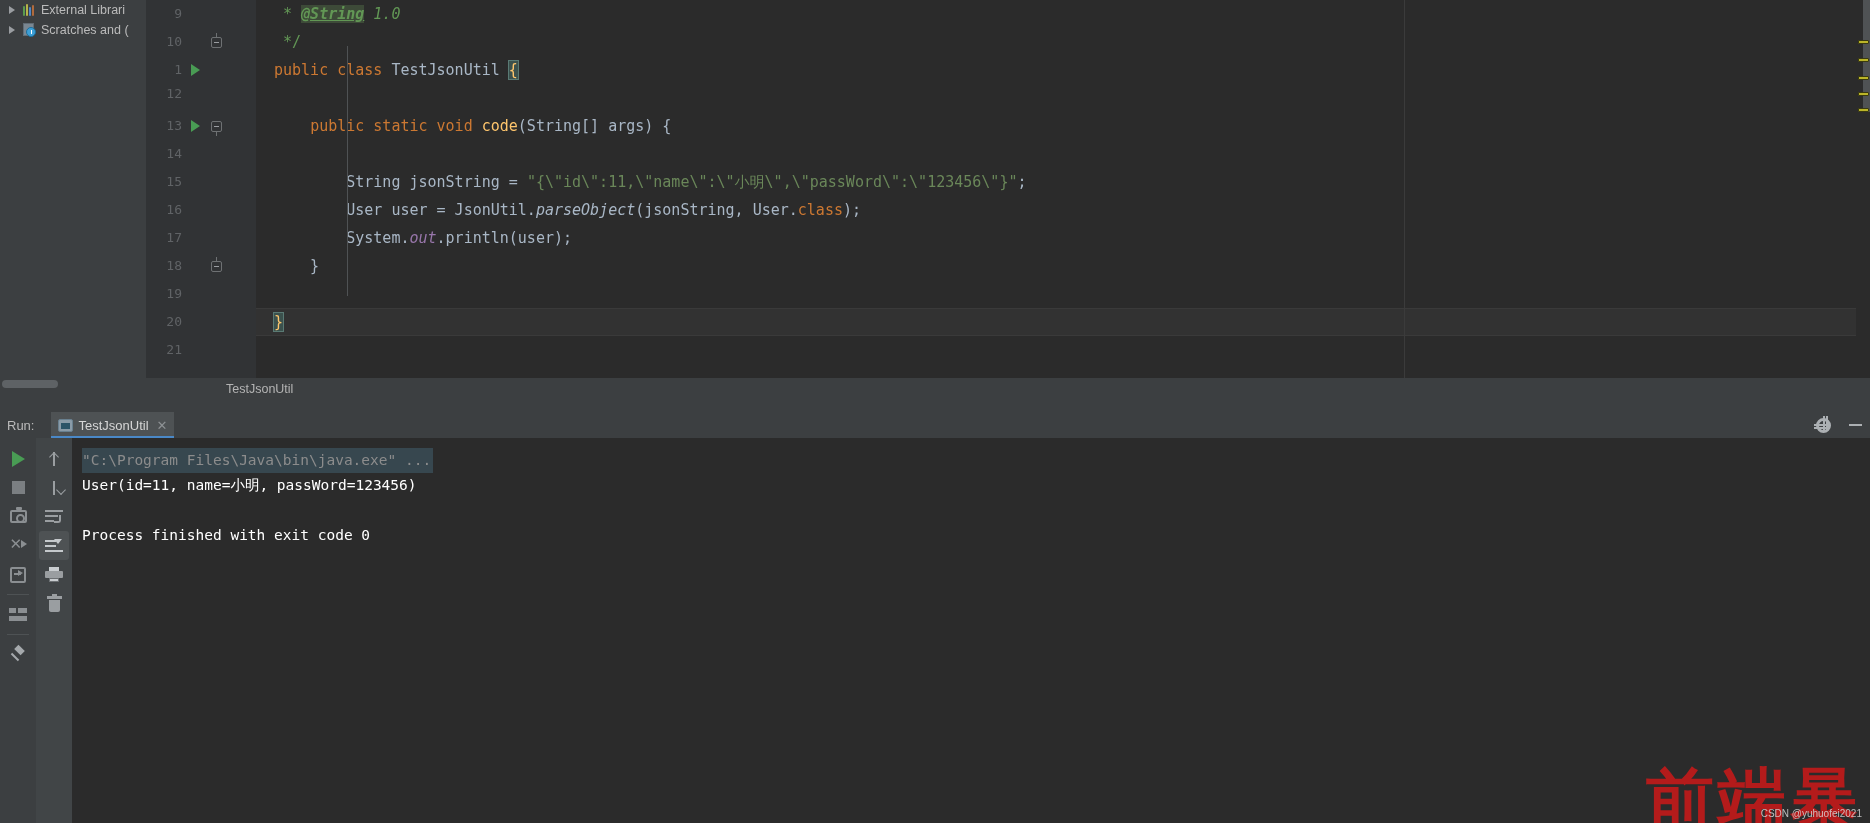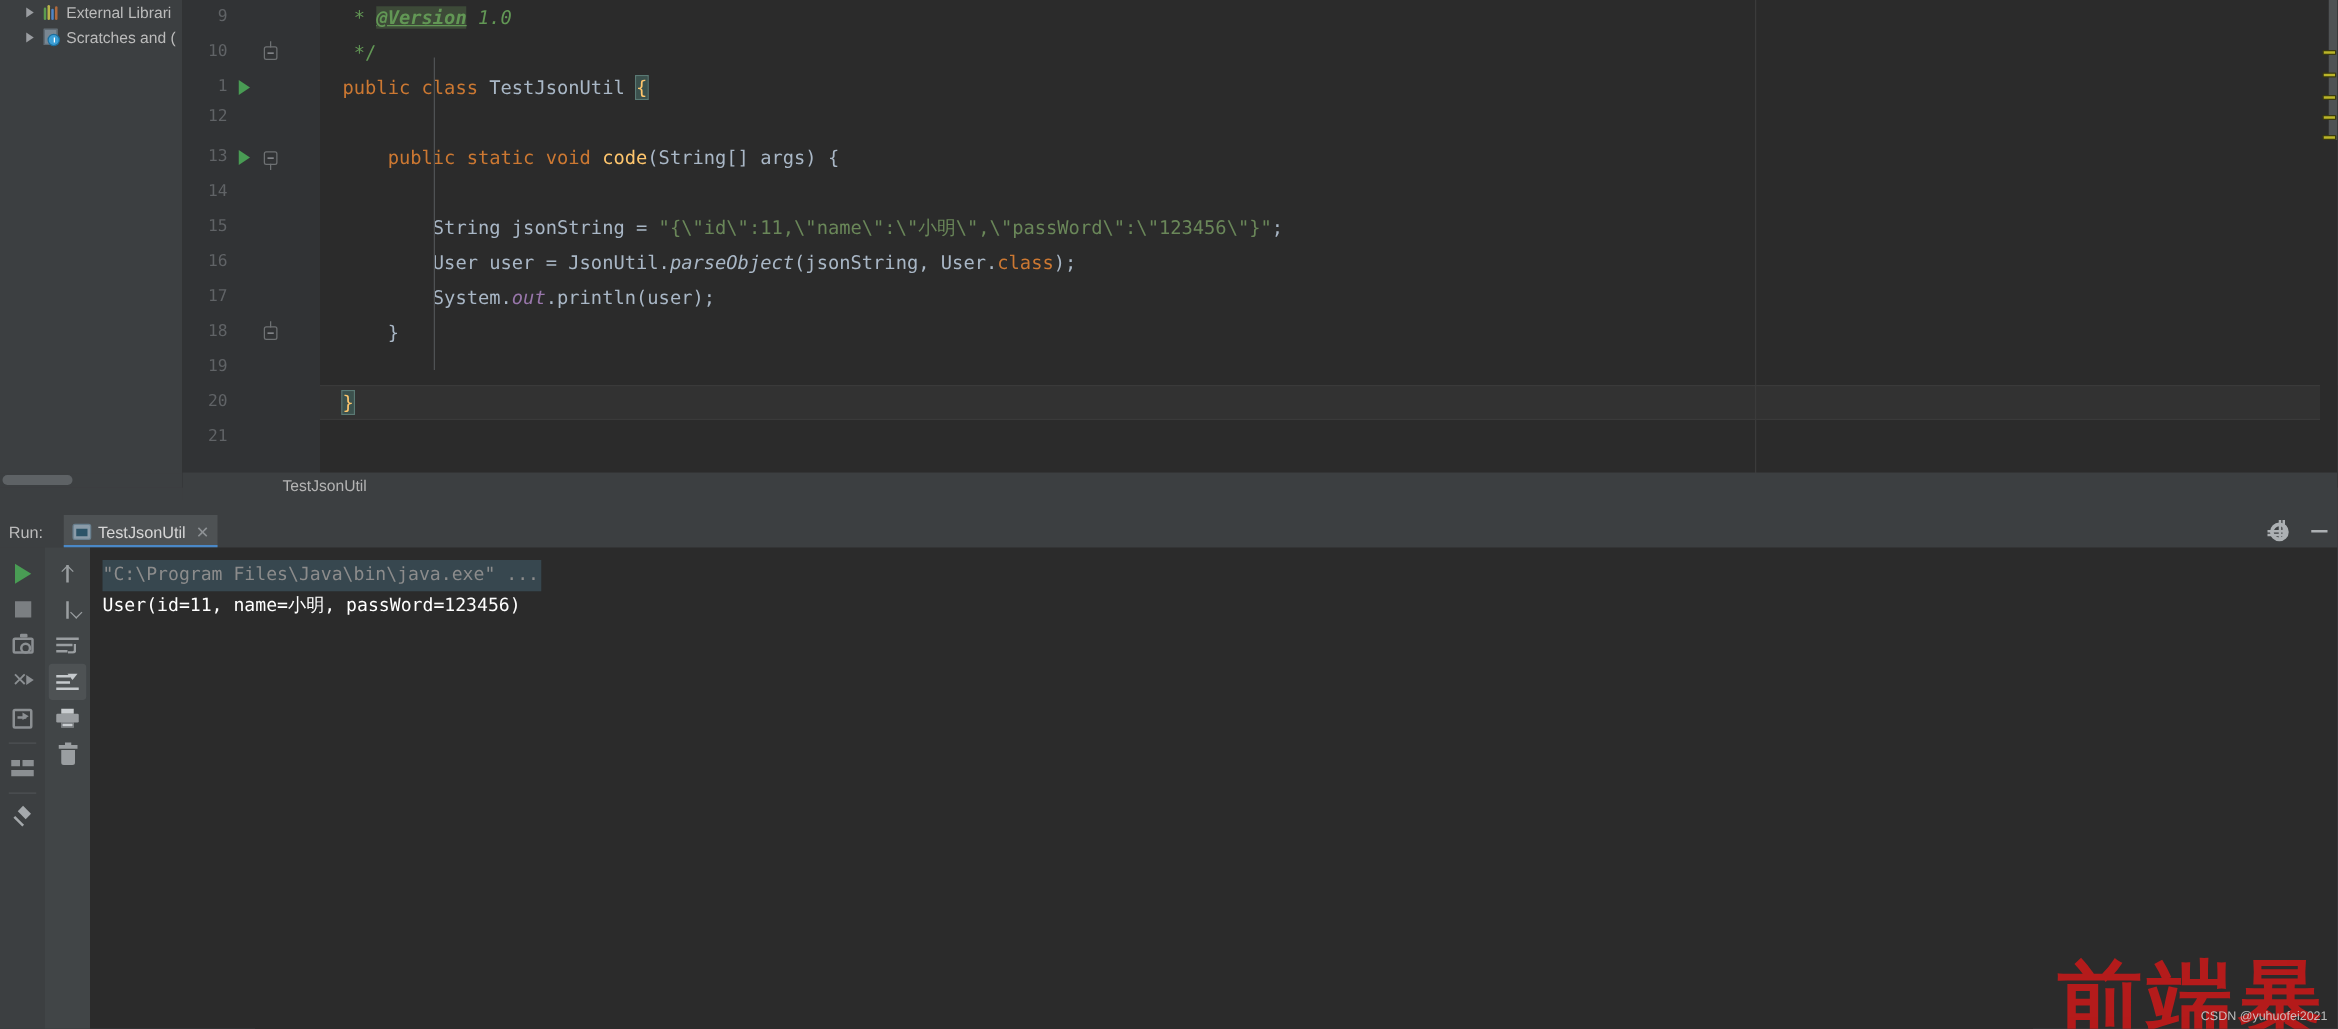--- a/index.html
+++ b/index.html
@@ -22,21 +22,21 @@
     left: 0; top: 0;
     width: 146px;
     height: 390px;
     background: #3c3f41;
     overflow: hidden;
   }
   .tree-row {
     display: flex;
     align-items: center;
     height: 20px;
-    padding-left: 16px;
+    padding-left: 4px;
     white-space: nowrap;
   }
   .tree-arrow {
     width: 16px;
     display: flex;
     align-items: center;
     justify-content: center;
     flex: 0 0 16px;
   }
   .tri {
@@ -608,21 +608,21 @@
         <div class="ln" style="top: 224px;">17</div>
         <div class="ln" style="top: 252px;">18</div>
         <div class="foldmark" style="top: 252px;">
           <span class="foldbox up"></span>
         </div>
         <div class="ln" style="top: 280px;">19</div>
         <div class="ln" style="top: 308px;">20</div>
         <div class="ln" style="top: 336px;">21</div>
       </div>
     <div class="code-area">
-        <div class="cl" style="top: 0px;"><span class="cmt"> * </span><span class="doctag">@Version</span><span class="docval"> 1.0</span></div>
+        <div class="cl" style="top: 0px;"><span class="cmt"> * </span><span class="doctag">@String</span><span class="docval"> 1.0</span></div>
         <div class="cl" style="top: 28px;"><span class="cmt"> */</span></div>
         <div class="cl" style="top: 56px;"><span class="kw">public class </span><span>TestJsonUtil </span><span class="bracehl">{</span></div>
         <div class="cl" style="top: 84px;"></div>
         <div class="cl" style="top: 112px;"><span>    </span><span class="kw">public static void </span><span class="fn">code</span><span>(String[] args) {</span></div>
         <div class="cl" style="top: 140px;"></div>
         <div class="cl" style="top: 168px;"><span>        String jsonString = </span><span class="str">"{\"id\":11,\"name\":\"小明\",\"passWord\":\"123456\"}"</span><span>;</span></div>
         <div class="cl" style="top: 196px;"><span>        User user = JsonUtil.</span><span class="ital">parseObject</span><span>(jsonString, User.</span><span class="kw">class</span><span>);</span></div>
         <div class="cl" style="top: 224px;"><span>        System.</span><span class="field">out</span><span>.println(user);</span></div>
         <div class="cl" style="top: 252px;"><span>    }</span></div>
         <div class="cl" style="top: 280px;"></div>
@@ -725,20 +725,21 @@
             <span class="lid"></span>
             <span class="can"></span>
           </i>
       </div>
     </div>
 
     <div class="console">
       <div><span class="cline cmd">"C:\Program Files\Java\bin\java.exe" ...</span></div>
       <div class="cline">User(id=11, name=小明, passWord=123456)</div>
       <div class="cline">&nbsp;</div>
+      <div class="cline">Process finished with exit code 0</div>
 
       <div class="watermark">
         <div class="wm-cn">前端暴</div>
         <div class="wm-en">CSDN @yuhuofei2021</div>
       </div>
     </div>
   </div>
 
 </div>
 

